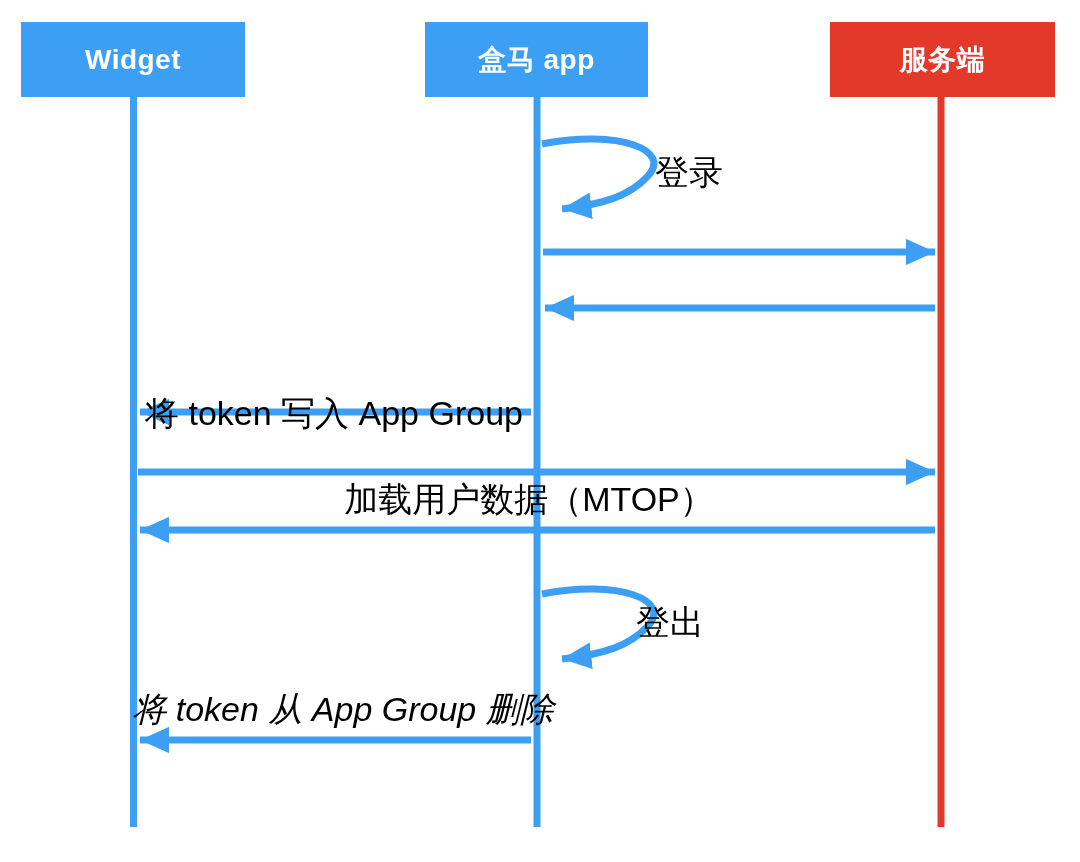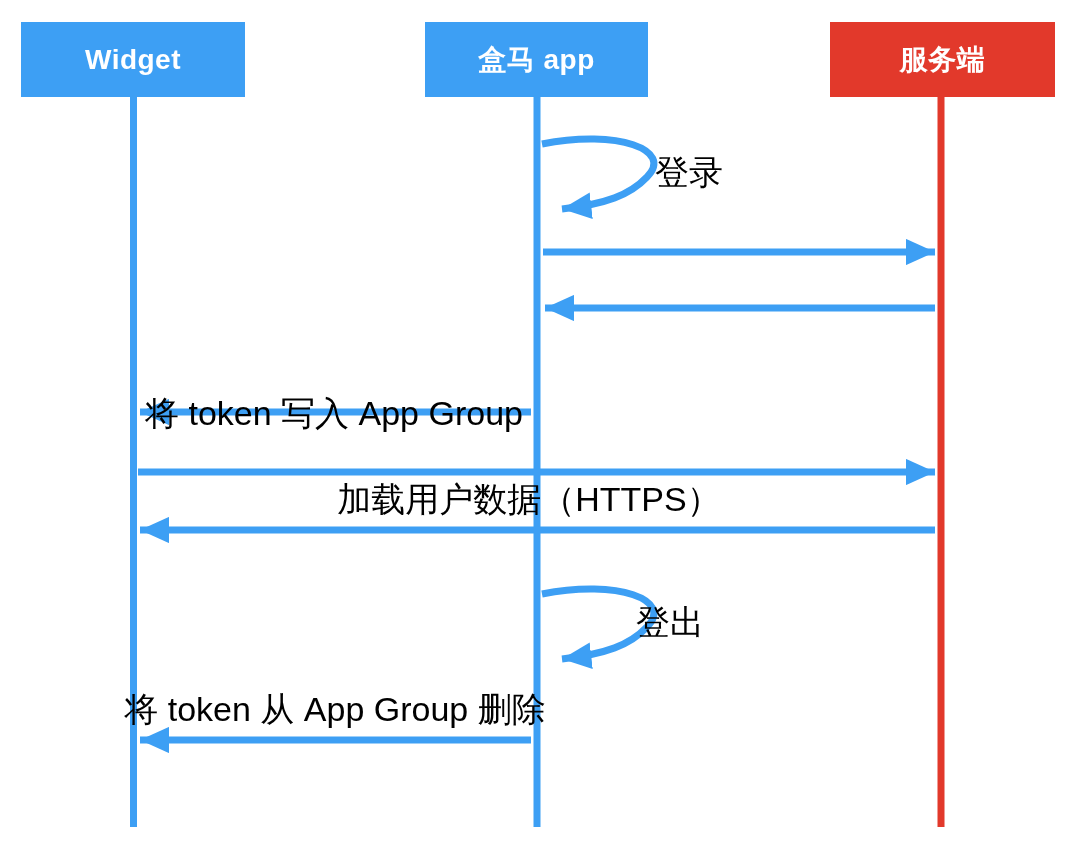--- a/index.html
+++ b/index.html
@@ -86,17 +86,17 @@
 
     <line class="wire-blue" stroke-width="7" marker-end="url(#arrowhead-blue)" x1="935" y1="530" x2="140" y2="530"></line>
 
     <path class="wire-blue" stroke-width="7" marker-end="url(#arrowhead-blue)" d="M 542 594 C 618 579, 674 600, 647 627 C 630 645, 606 654, 562 659"></path>
 
     <line class="wire-blue" stroke-width="7" marker-end="url(#arrowhead-blue)" x1="531" y1="740" x2="140" y2="740"></line>
   </svg>
 
   <div class="msg-label" style="left:689px; top:173px;">登录</div>
   <div class="msg-label" style="left:334px; top:382px;margin-top:32px;">将 token 写入 App Group</div>
-  <div class="msg-label" style="left:529px; top:500px;">加载用户数据（HTTPS）</div>
+  <div class="msg-label" style="left:529px; top:500px;">加载用户数据（MTOP）</div>
   <div class="msg-label" style="left:670px; top:623px;">登出</div>
-  <div class="msg-label" style="left:335px; top:710px;">将 token 从 App Group 删除</div>
+  <div class="msg-label" style="left:343px; top:710px;font-style:italic;">将 token 从 App Group 删除</div>
 
 </div>
 
 </body></html>

